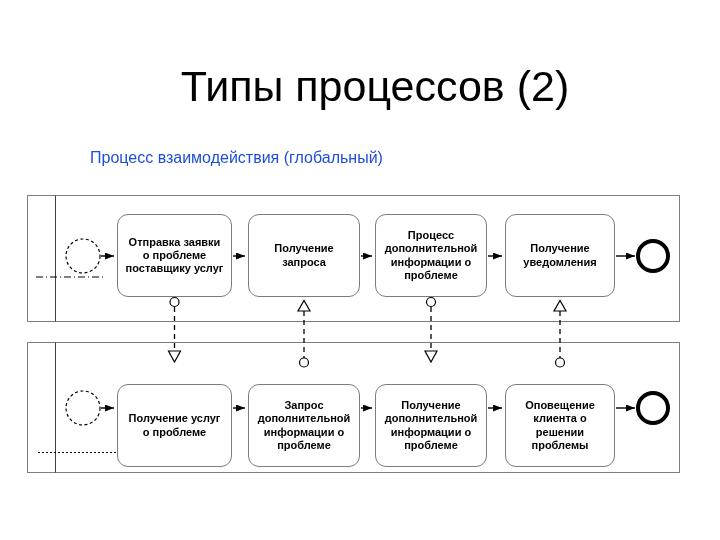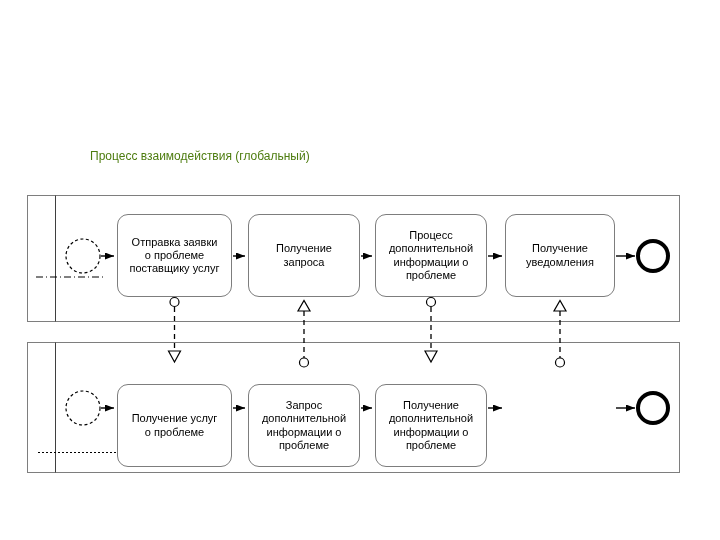--- a/index.html
+++ b/index.html
@@ -5,23 +5,23 @@
   html,body{margin:0;padding:0;background:#fff;}
   .slide{
     position:relative;width:720px;height:540px;background:#ffffff;
     font-family:"Liberation Sans",sans-serif;color:#000;overflow:hidden;
   }
   .title{
     position:absolute;top:64px;left:30px;width:690px;
     text-align:center;font-size:43px;line-height:1.05;font-weight:400;color:#000;
   }
   .subtitle{
-    position:absolute;top:149px;left:90px;font-size:12px;color:#4d7c0f;
+    position:absolute;top:149px;left:90px;font-size:16px;color:#1d4ed8;
   }
-  .diagram{position:absolute;left:0;top:0;width:720px;height:540px;}
+  .diagram{position:absolute;left:0;top:0;width:720px;height:540px;font-weight:bold;}
   .diagram svg{position:absolute;left:0;top:0;}
   .task{
     position:absolute;box-sizing:border-box;height:83px;
     border:1.2px solid #7d7d7d;border-radius:11px;background:#ffffff;
     display:flex;align-items:center;justify-content:center;
     text-align:center;font-size:11px;line-height:1.2;white-space:pre-line;color:#000;
   }
   .task.row-top{top:214px;}
   .task.row-bottom{top:384px;}
   .t-c1{left:117px;width:115px;}
@@ -36,20 +36,21 @@
   .msg-line{stroke:#000;stroke-width:1.3;stroke-dasharray:5 4;fill:none;}
   .msg-circle{fill:#ffffff;stroke:#000;stroke-width:1.2;}
   .msg-tri{fill:#ffffff;stroke:#000;stroke-width:1.2;}
   .deco{stroke:#000;stroke-width:1;fill:none;}
 </style>
 </head>
 <body>
 
 <div class="slide">
 
+  <div class="title">Типы процессов (2)</div>
   <div class="subtitle">Процесс взаимодействия (глобальный)</div>
 
   <div class="diagram">
 
     <svg width="720" height="540" viewBox="0 0 720 540">
       <defs>
         <marker id="arrowhead" markerWidth="10" markerHeight="8" refX="9" refY="3.5" orient="auto" markerUnits="userSpaceOnUse">
           <path d="M0,0 L9,3.5 L0,7 Z" fill="#000"></path>
         </marker>
       </defs>
@@ -120,15 +121,19 @@
     <div class="task row-bottom t-c1">Получение услуг
 о проблеме</div>
     <div class="task row-bottom t-c2">Запрос
 дополнительной
 информации о
 проблеме</div>
     <div class="task row-bottom t-c3">Получение
 дополнительной
 информации о
 проблеме</div>
+    <div class="task row-bottom t-c4">Оповещение
+клиента о
+решении
+проблемы</div>
 
   </div>
 </div>
 
 </body></html>

